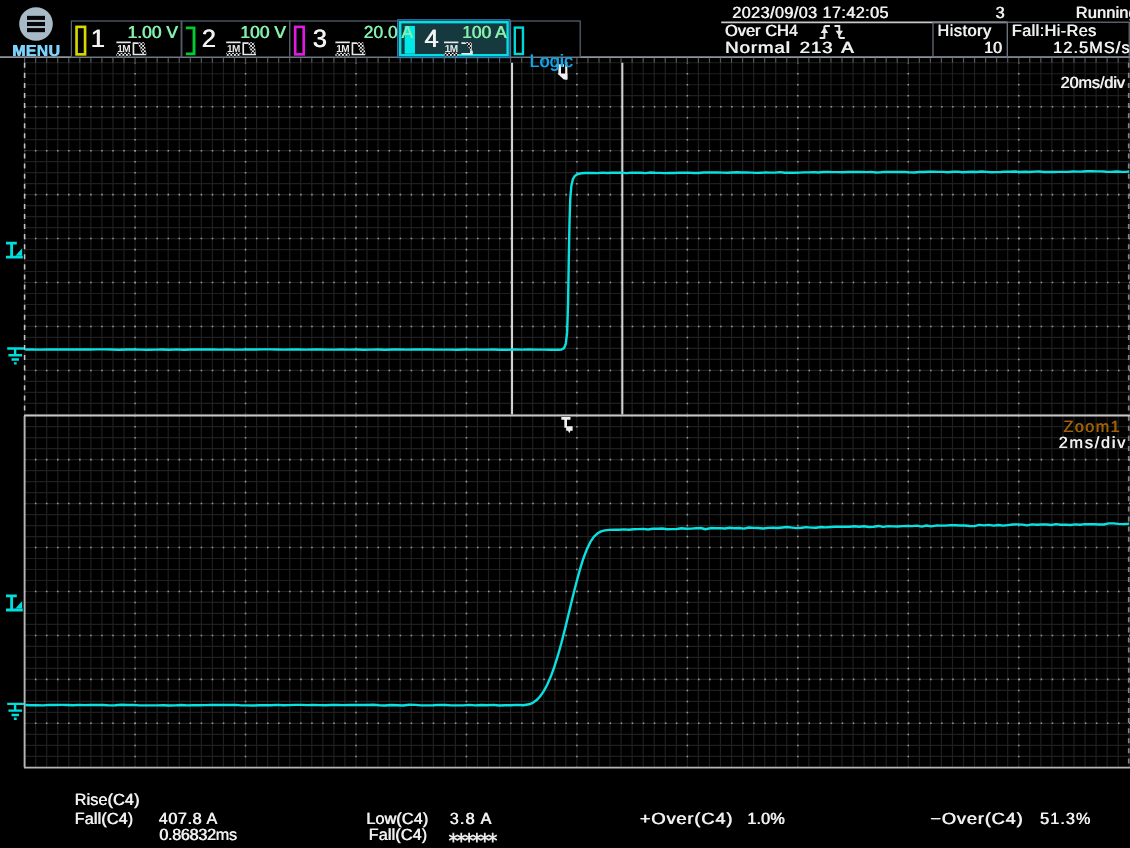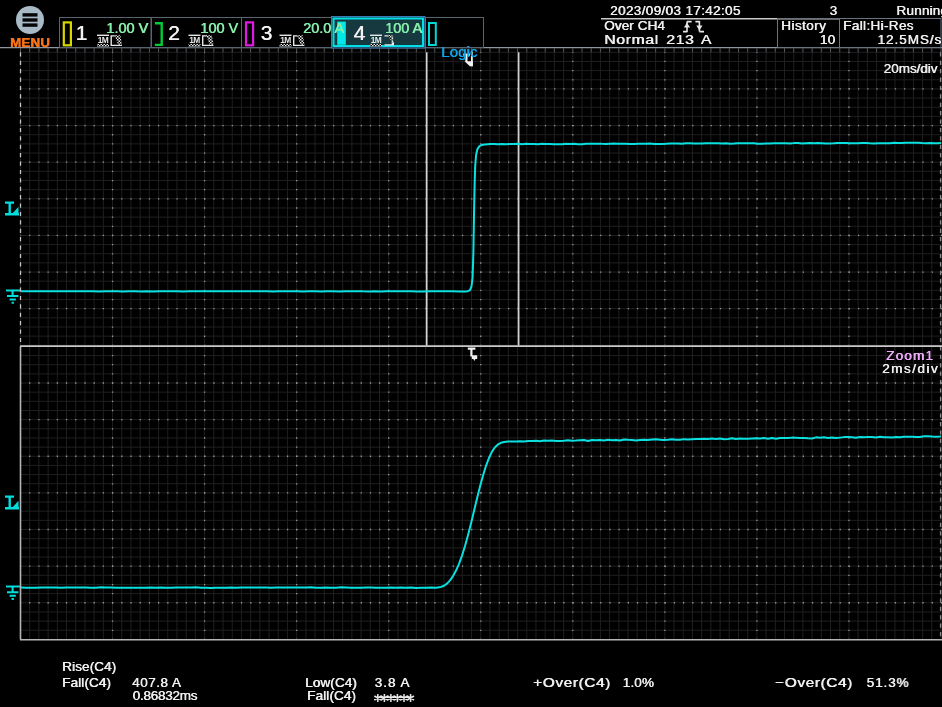--- a/index.html
+++ b/index.html
@@ -77,41 +77,41 @@
     <text x="376" y="43.0" font-size="8.4" font-weight="bold" fill="#e8e8e8" text-anchor="middle" style="letter-spacing:-0.5px">1M</text>
     <rect x="370" y="43.9" width="12" height="3" fill="url(#chk)"></rect>
 <path d="M384.5,35.900000000000006 H392.0 M392.4,35.900000000000006 V44.900000000000006 M384.5,44.900000000000006 H393.3 V42.2" stroke="#e8e8e8" stroke-width="1.4" fill="none"></path>
     <path d="M387.7,35.2 L392.5,35.2 L392.5,42.7 Z" fill="url(#chk)"></path>
 <path d="M683,31.6 H687 M687,32.3 V21.6 M687,21.6 H691.6" stroke="#e8e8e8" stroke-width="1.6" fill="none"></path>
     <path d="M687,22.8 L683.9,27.6 H690.1 Z" fill="#e8e8e8"></path>
     <path d="M695.4,21.6 H699.4 M699.4,20.9 V31.6 M699.4,31.6 H704.0" stroke="#e8e8e8" stroke-width="1.6" fill="none"></path>
     <path d="M699.4,30.4 L696.3,25.6 H702.5 Z" fill="#e8e8e8"></path>
 <path d="M377.8,702.0L377.8,694.0M374.3,700.0L381.3,696.0M374.3,696.0L381.3,700.0M384.4,702.0L384.4,694.0M380.9,700.0L387.8,696.0M380.9,696.0L387.8,700.0M390.9,702.0L390.9,694.0M387.4,700.0L394.4,696.0M387.4,696.0L394.4,700.0M397.4,702.0L397.4,694.0M394.0,700.0L400.9,696.0M394.0,696.0L400.9,700.0M404.0,702.0L404.0,694.0M400.5,700.0L407.5,696.0M400.5,696.0L407.5,700.0M410.6,702.0L410.6,694.0M407.1,700.0L414.0,696.0M407.1,696.0L414.0,700.0" stroke="#e8e8e8" stroke-width="1.5" fill="none"></path>
 </svg>
-<div class="t" style="left:7px;top:36.2px;width:46px;text-align:center;color:#f97316;font-weight:bold;font-size:13.2px;letter-spacing:0.3px;transform:translateZ(0)">MENU</div>
+<div class="t" style="left:7px;top:36.2px;width:46px;text-align:center;color:#7dd3fc;font-weight:bold;font-size:13.2px;letter-spacing:0.3px;transform:translateZ(0)">MENU</div>
 <div class="chd" style="left:75.5px;top:21.7px">1</div>
 <div class="chd" style="left:168px;top:21.7px">2</div>
 <div class="chd" style="left:260.5px;top:21.7px">3</div>
 <div class="chd" style="left:353.5px;top:21.7px">4</div>
 <div class="chv r" style="left:90px;top:22.3px;width:58px">1.00 V</div>
 <div class="chv r" style="left:180px;top:22.3px;width:58px">100 V</div>
 <div class="chv r" style="left:260px;top:22.3px;width:84px">20.0 A</div>
 <div class="chv r" style="left:362px;top:22.3px;width:60px">100 A</div>
 <div style="position:absolute;left:441px;top:44px;color:#0ea5e9;font-size:15px;line-height:15px;letter-spacing:0.1px;transform:translateZ(0);text-shadow:0.55px 0 currentColor">Logic</div>
 <div class="t" style="left:610px;top:3.6px;letter-spacing:0.35px">2023/09/03 17:42:05</div>
 <div class="t r" style="left:780px;top:3.6px;width:57px">3</div>
 <div class="t r" style="left:836px;top:3.6px;width:112px;letter-spacing:0.2px">Running</div>
 <div class="t" style="left:604px;top:19.3px">Over CH4</div>
 <div class="t" style="left:604px;top:33.2px;letter-spacing:0.6px;word-spacing:2px;transform:scaleX(1.16);transform-origin:0 0">Normal 213 A</div>
 <div class="t" style="left:781px;top:19.3px;letter-spacing:0.45px">History</div>
 <div class="t r" style="left:760px;top:33.2px;width:75px">10</div>
 <div class="t" style="left:843px;top:19.3px;letter-spacing:0.35px">Fall:Hi-Res</div>
 <div class="t r" style="left:840px;top:33.2px;width:102px;letter-spacing:0.95px">12.5MS/s</div>
 <div class="t r" style="left:820px;top:61.8px;width:117.2px;letter-spacing:-0.05px">20ms/div</div>
-<div class="t r" style="left:820px;top:348.8px;width:114px;color:#f0abfc;letter-spacing:1.2px">Zoom1</div>
+<div class="t r" style="left:820px;top:348.8px;width:114px;color:#a16207;letter-spacing:1.2px">Zoom1</div>
 <div class="t r" style="left:820px;top:361.6px;width:119px;letter-spacing:1.5px">2ms/div</div>
 <div class="t" style="left:62px;top:675.8px">Fall(C4)</div>
 <div class="t" style="left:132px;top:675.8px;letter-spacing:0.5px">407.8 A</div>
 <div class="t" style="left:62px;top:660px">Rise(C4)</div>
 <div class="t" style="left:132.5px;top:689.2px;letter-spacing:-0.25px">0.86832ms</div>
 <div class="t" style="left:305px;top:675.8px">Low(C4)</div>
 <div class="t" style="left:374.5px;top:675.8px;letter-spacing:1.0px">3.8 A</div>
 <div class="t" style="left:307px;top:689.2px">Fall(C4)</div>
 <div class="t" style="left:533px;top:675.8px;letter-spacing:0.6px;transform:scaleX(1.13);transform-origin:0 0">+Over(C4)</div>
 <div class="t" style="left:622.5px;top:675.8px;letter-spacing:0.15px">1.0%</div>

